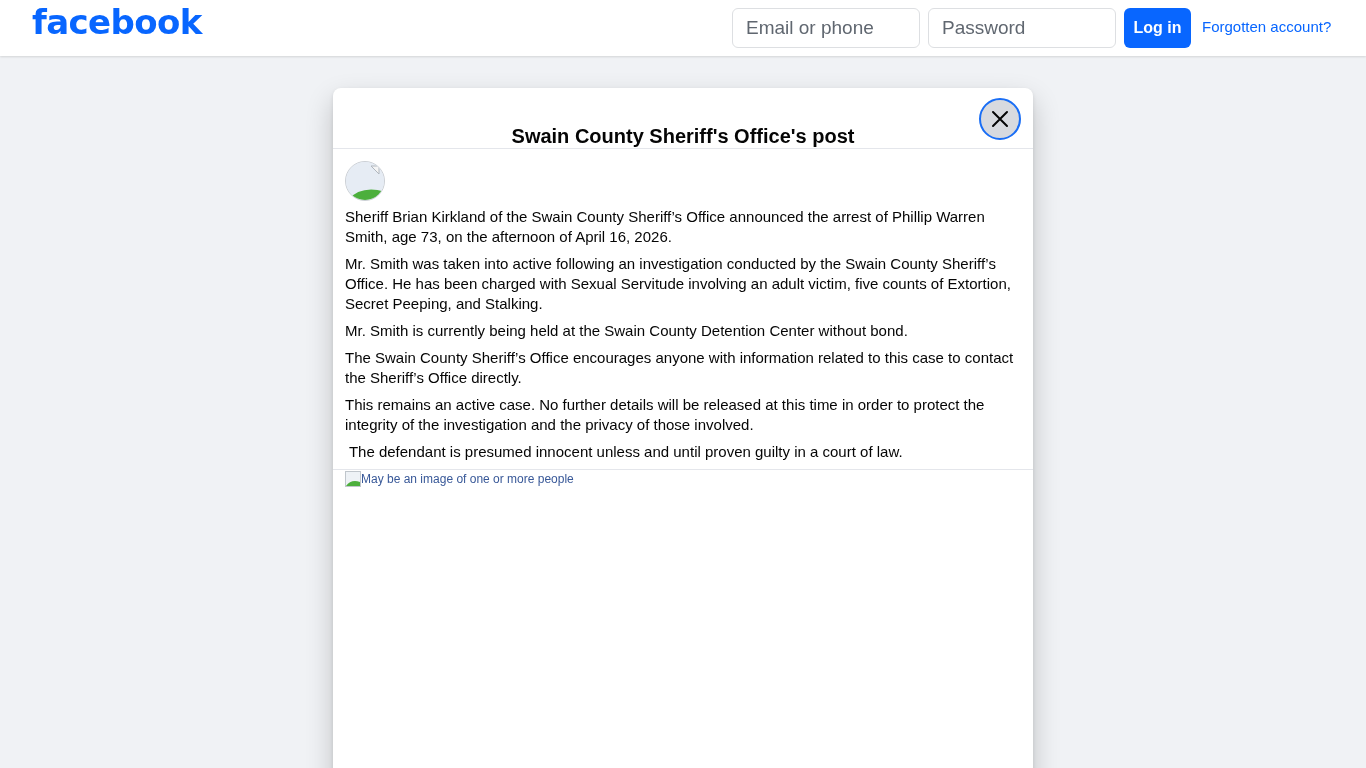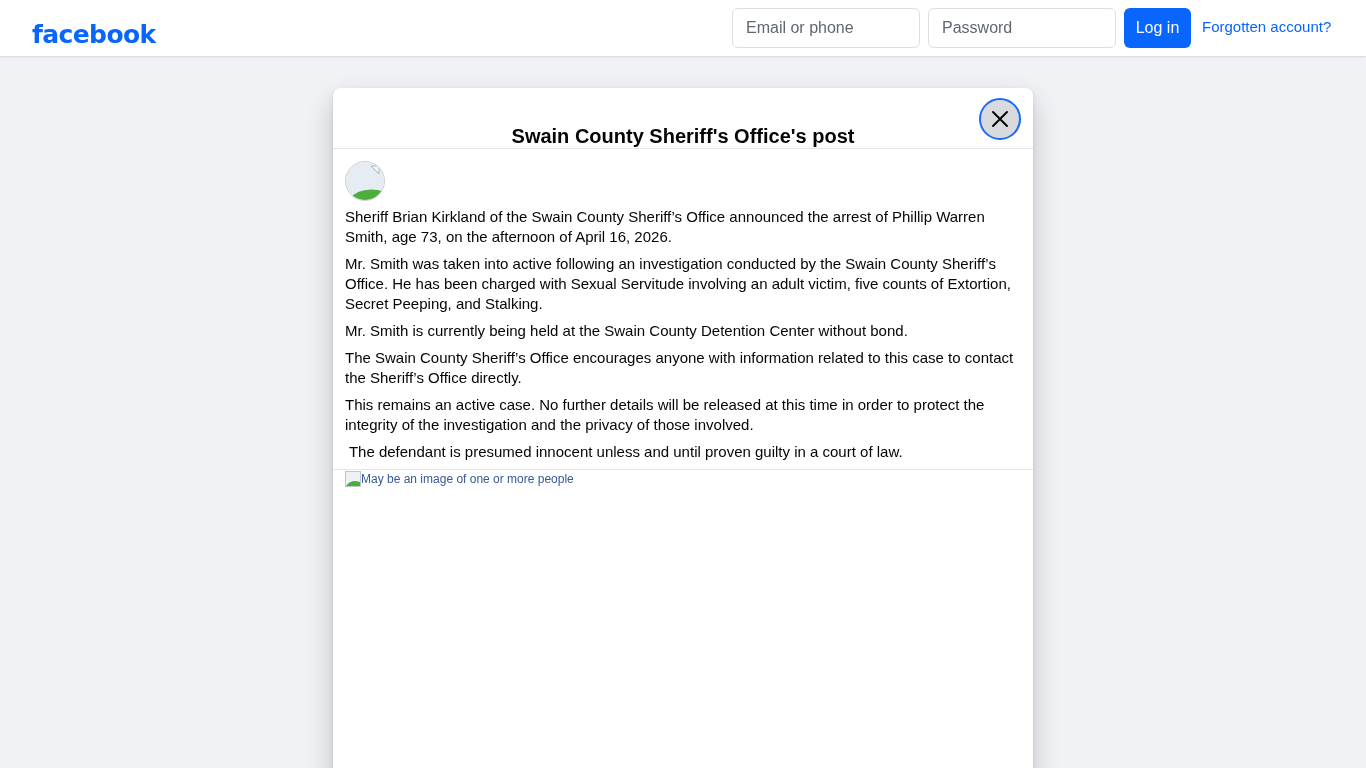--- a/index.html
+++ b/index.html
@@ -10,39 +10,39 @@
       color: #050505;
       position: relative;
     }
     .topbar {
       position: absolute; left: 0; top: 0; width: 1366px; height: 56px;
       background: #ffffff;
       box-shadow: 0 1px 2px rgba(0,0,0,0.12);
       z-index: 2;
     }
     .logo {
-      position: absolute; left: 32px; top: 20px;
+      position: absolute; left: 32px; top: 2px;
       font-family: "DejaVu Sans", sans-serif;
-      font-weight: bold; font-size: 25px; letter-spacing: -0.6px;
+      font-weight: bold; font-size: 34px; letter-spacing: -0.6px;
       color: #0866ff;
     }
     .login-input {
       position: absolute; top: 8px; height: 40px; width: 188px;
       border: 1px solid #dddfe2; border-radius: 6px;
       background: #fff; padding: 0 13px;
-      font-family: "Liberation Sans", sans-serif; font-size: 16px; color: #1c1e21;
+      font-family: "Liberation Sans", sans-serif; font-size: 19px; color: #1c1e21;
       outline: none;
     }
     .login-input::placeholder { color: #606770; }
     .email-input { left: 732px; }
     .password-input { left: 928px; }
     .login-btn {
       position: absolute; left: 1124px; top: 8px; width: 67px; height: 40px;
       background: #0866ff; border: none; border-radius: 6px; color: #fff;
-      font-family: "Liberation Sans", sans-serif; font-weight: normal; font-size: 16px;
+      font-family: "Liberation Sans", sans-serif; font-weight: bold; font-size: 16px;
       cursor: pointer;
     }
     .forgot-link {
       position: absolute; left: 1202px; top: 18px;
       color: #0866ff; font-size: 15px; text-decoration: none;
     }
     .dialog {
       position: absolute; left: 333px; top: 88px; width: 700px; height: 700px;
       background: #fff; border-radius: 8px;
       box-shadow: 0 12px 28px rgba(0,0,0,0.2), 0 2px 4px rgba(0,0,0,0.1);

